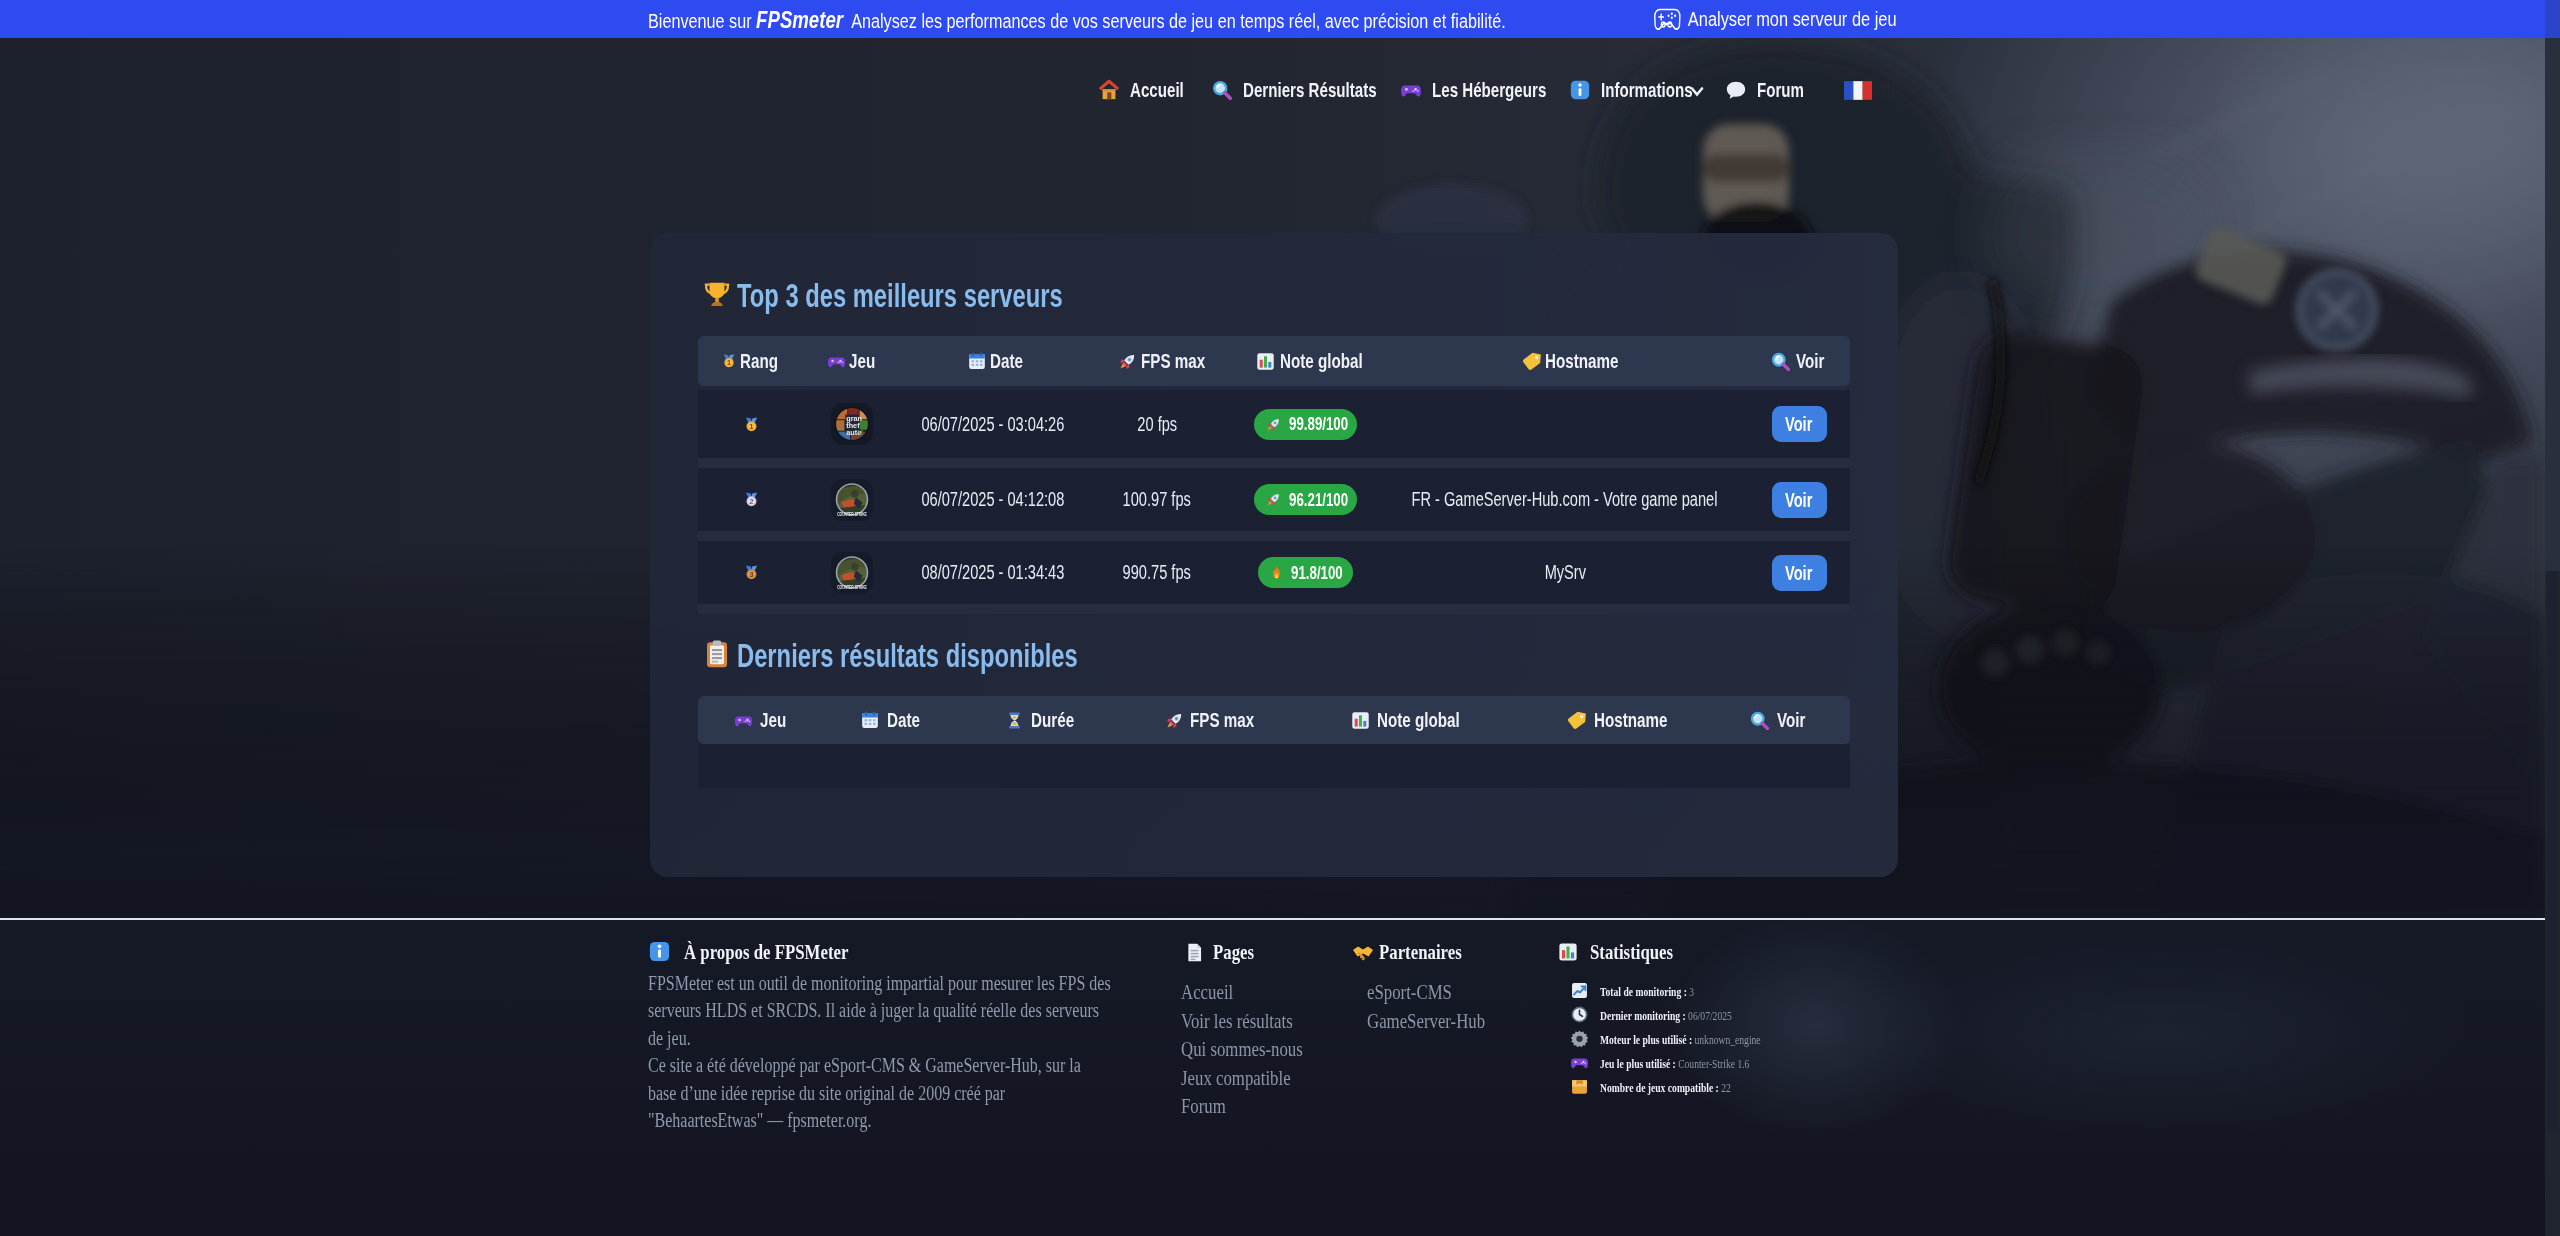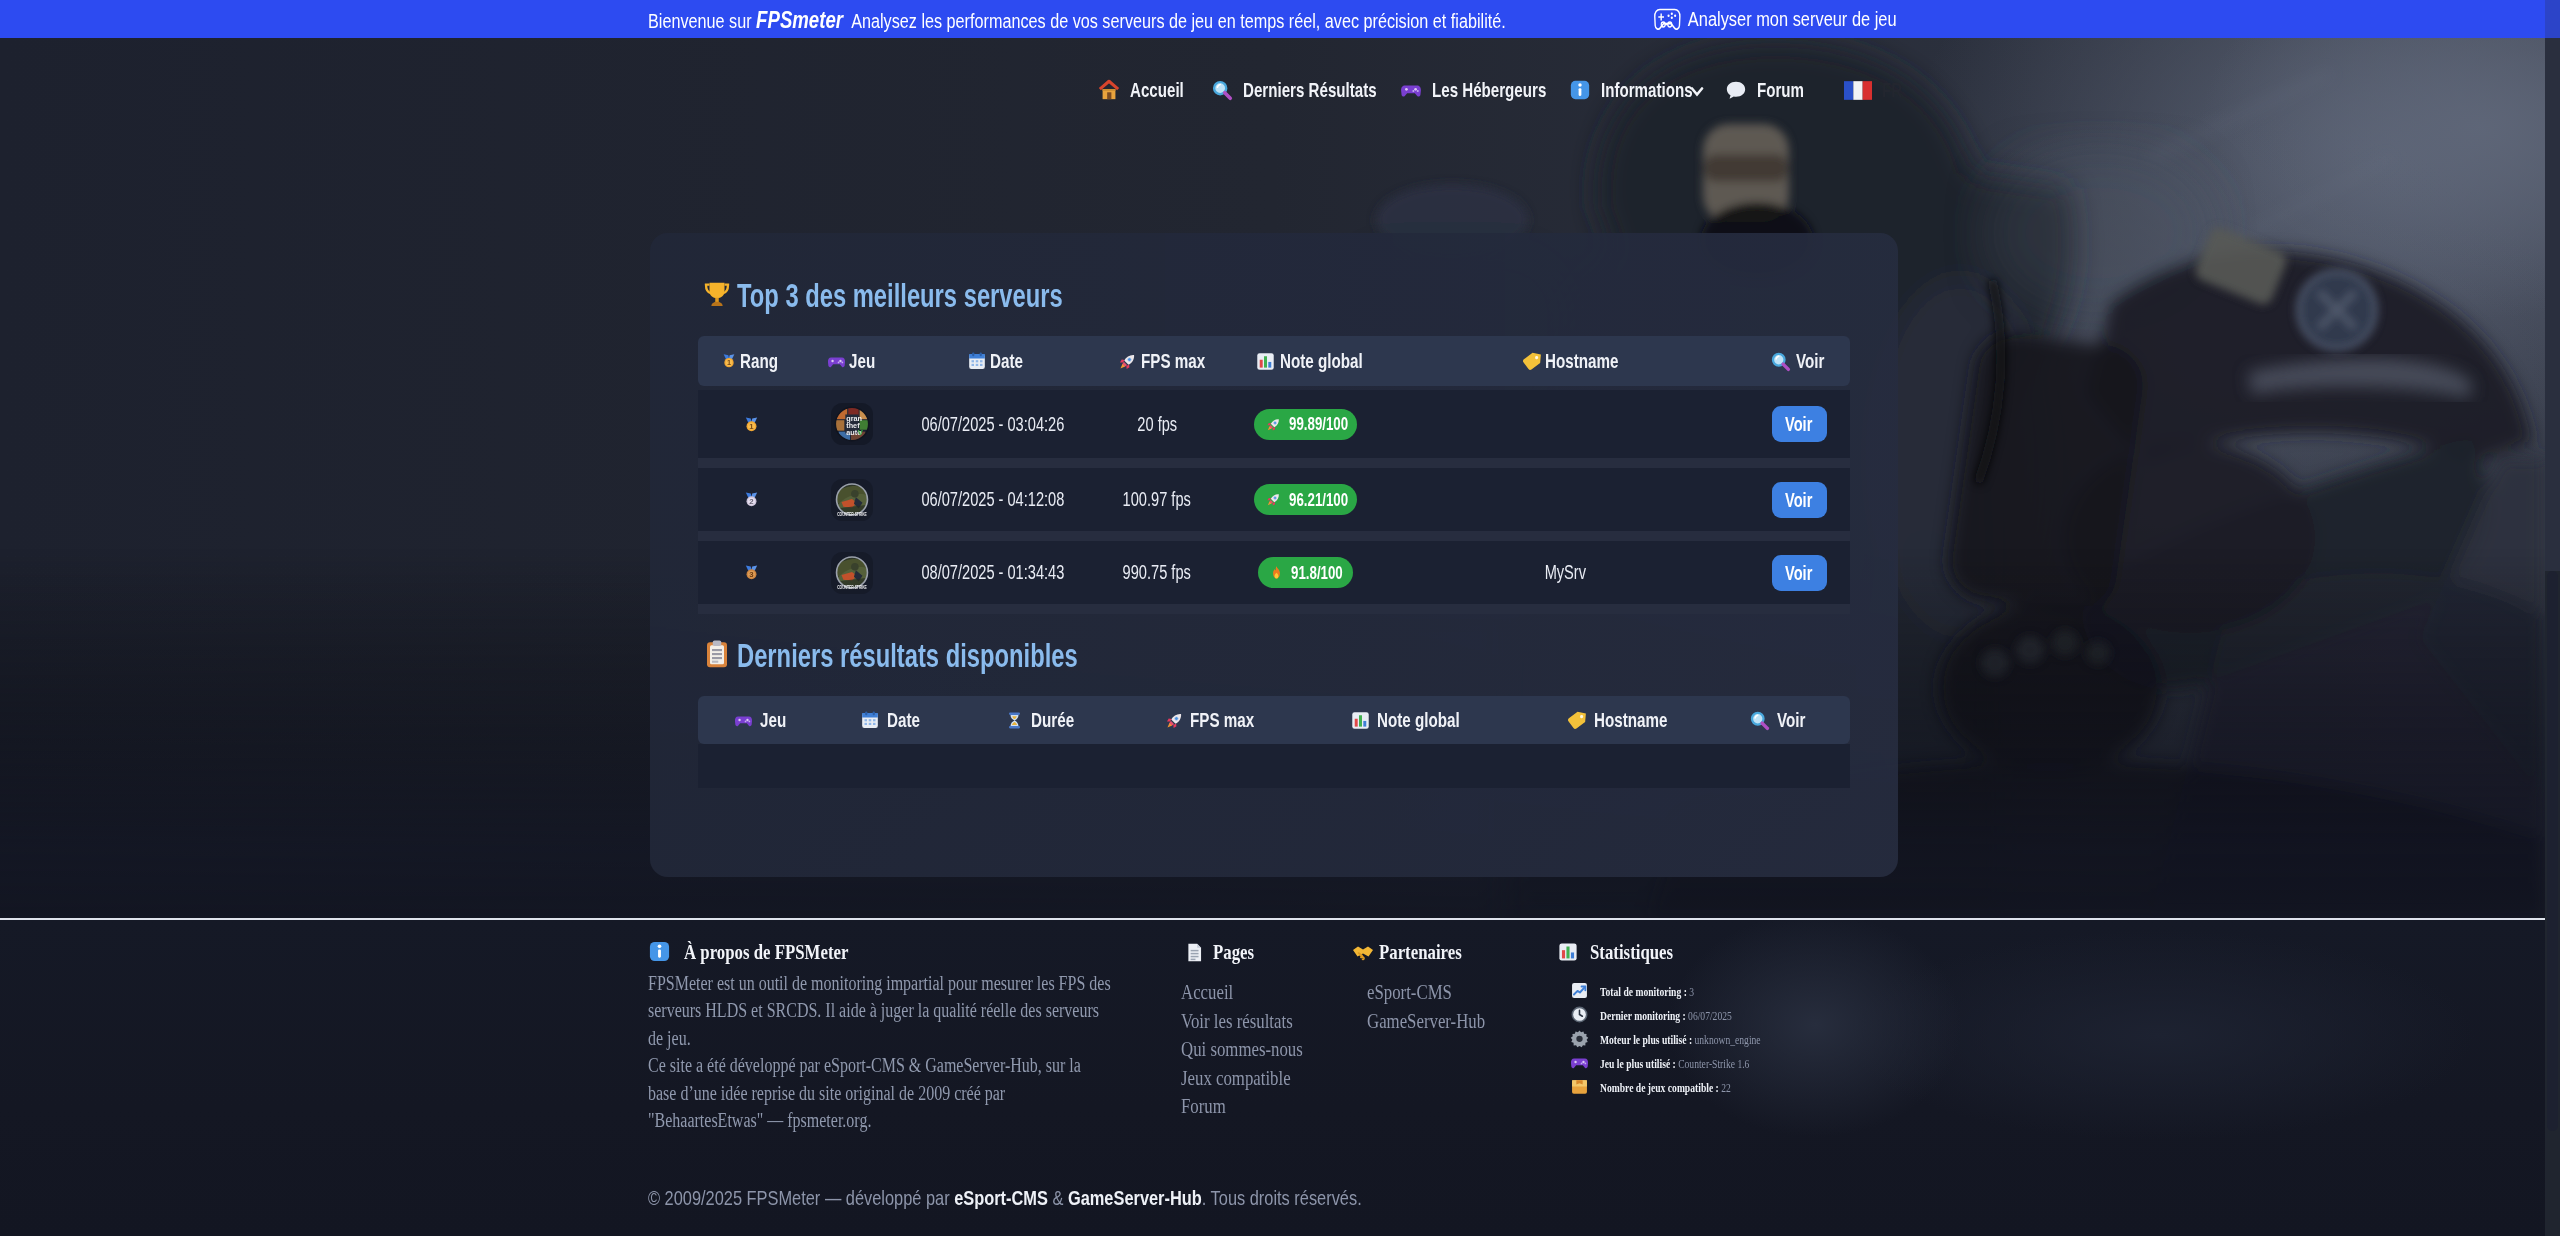--- a/index.html
+++ b/index.html
@@ -464,20 +464,23 @@
           <span class="txc">100.97 fps</span>
         </span>
       <span class="cell" style="left:527px;width:160px">
           <span class="badge">
             <svg class="ic" width="17" height="17">
               <use href="#s-rocket"></use>
             </svg>
             <span style="display:inline-block;width:59px;transform:scaleX(0.70);transform-origin:0 50%;white-space:nowrap">96.21/100</span>
           </span>
         </span>
+      <span class="cell" style="left:707px;width:320px">
+          <span class="txc">FR - GameServer-Hub.com - Votre game panel</span>
+        </span>
       <span class="cell" style="left:1050px;width:102px">
           <span class="vbtn"><span class="txc">Voir</span></span>
         </span>
     </div>
     <div class="gapband" style="top:298px"></div>
     <div class="row" style="top:308px;height:63px">
       <span class="cell" style="left:0;width:106px">
           <svg class="ic" width="17" height="17">
             <use href="#s-m3"></use>
           </svg>
@@ -606,19 +609,18 @@
             </svg><span class="tx" style="transform:scaleX(0.8)"><b style="color:#eef1f7">Moteur le plus utilisé :</b> unknown_engine</span></div>
         <div><svg class="ic" width="19" height="19" style="margin-right:11px;vertical-align:-4px">
               <use href="#s-pad"></use>
             </svg><span class="tx" style="transform:scaleX(0.8)"><b style="color:#eef1f7">Jeu le plus utilisé :</b> Counter-Strike 1.6</span></div>
         <div><svg class="ic" width="19" height="19" style="margin-right:11px;vertical-align:-4px">
               <use href="#s-box"></use>
             </svg><span class="tx" style="transform:scaleX(0.8)"><b style="color:#eef1f7">Nombre de jeux compatible :</b> 22</span></div>
       </div>
     </div>
   </div>
-  <div id="copy"><span class="tx" style="transform:scaleX(0.78)">© 2009/2025 FPSMeter — développé par <b>eSport-CMS</b> &amp; <b>GameServer-Hub</b>. Tous droits réservés.</span></div>
   <div id="sbar">
       <div class="tr1"></div>
       <div class="th"></div>
       <div class="blue"></div>
     </div>
 </div>
 
 </body></html>

